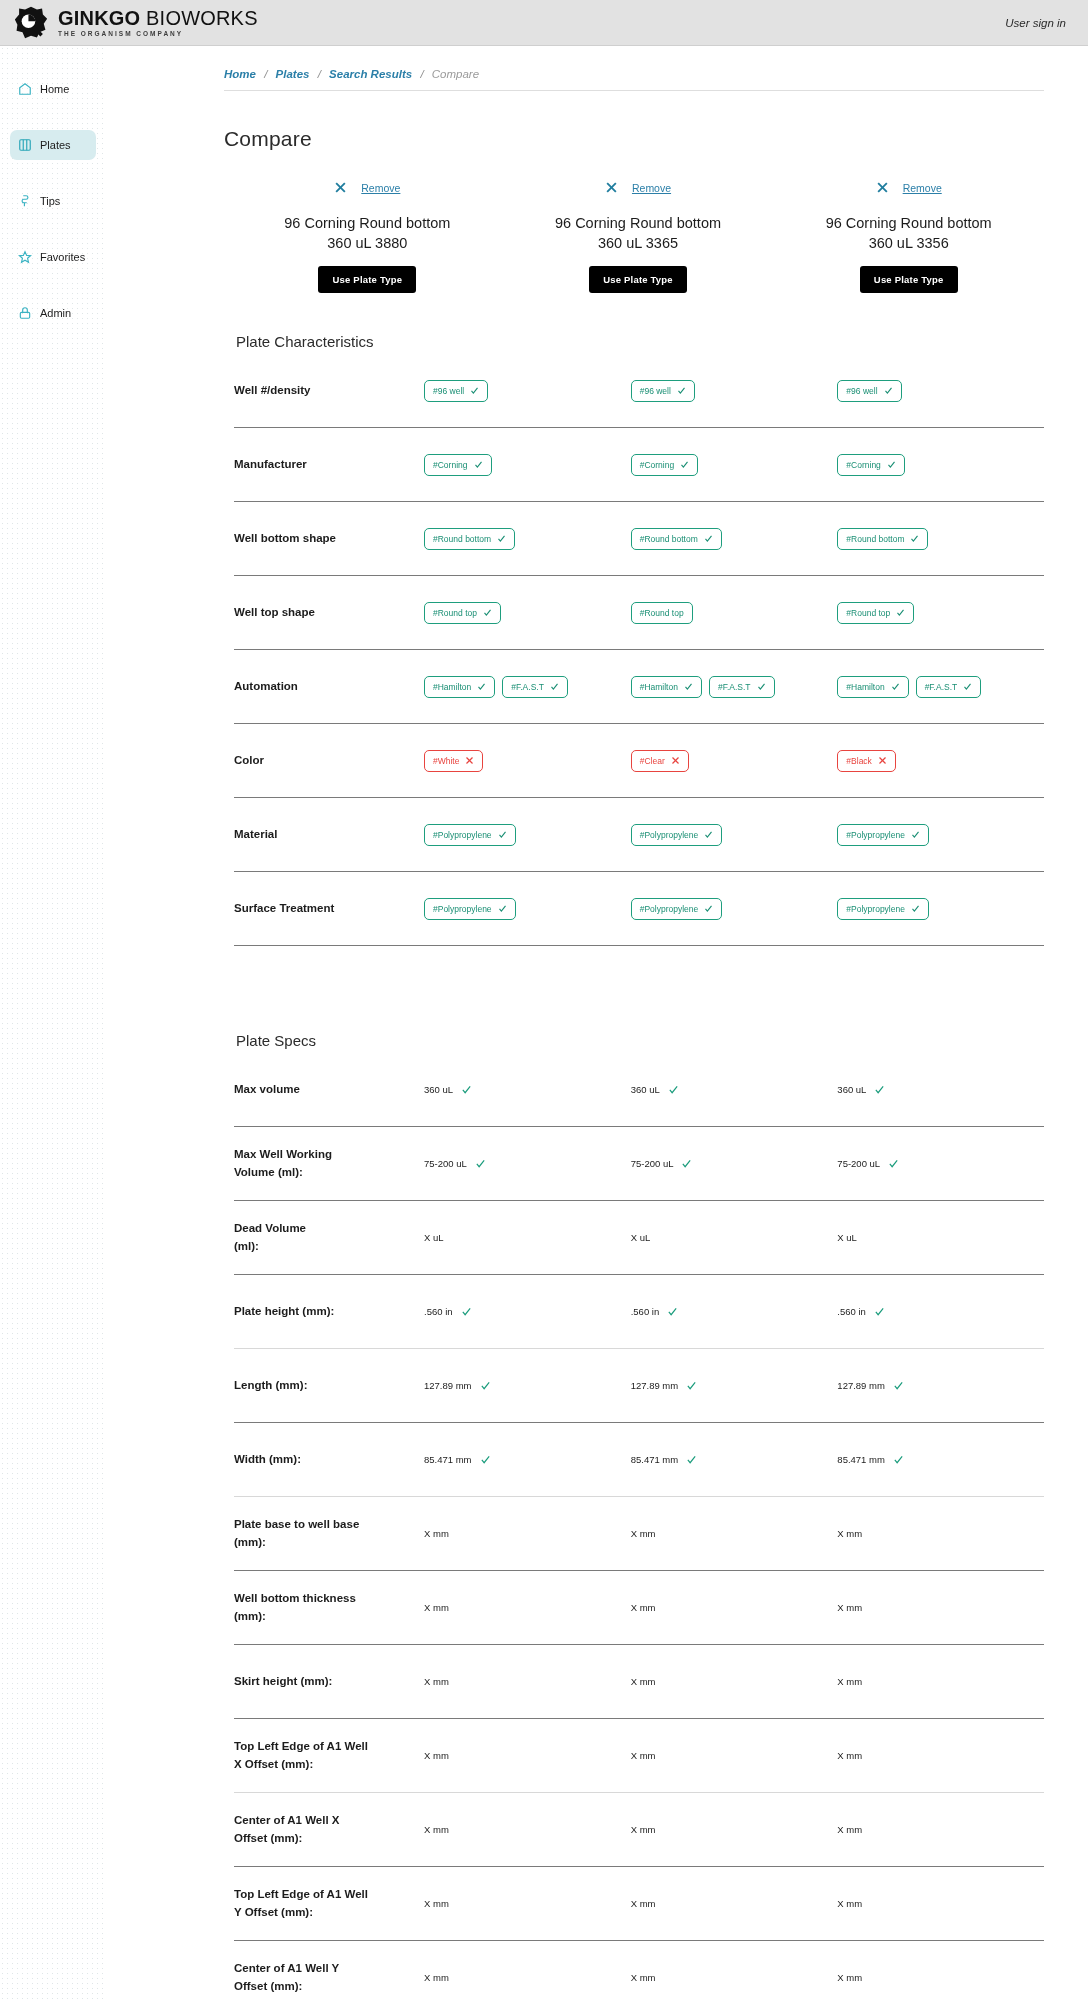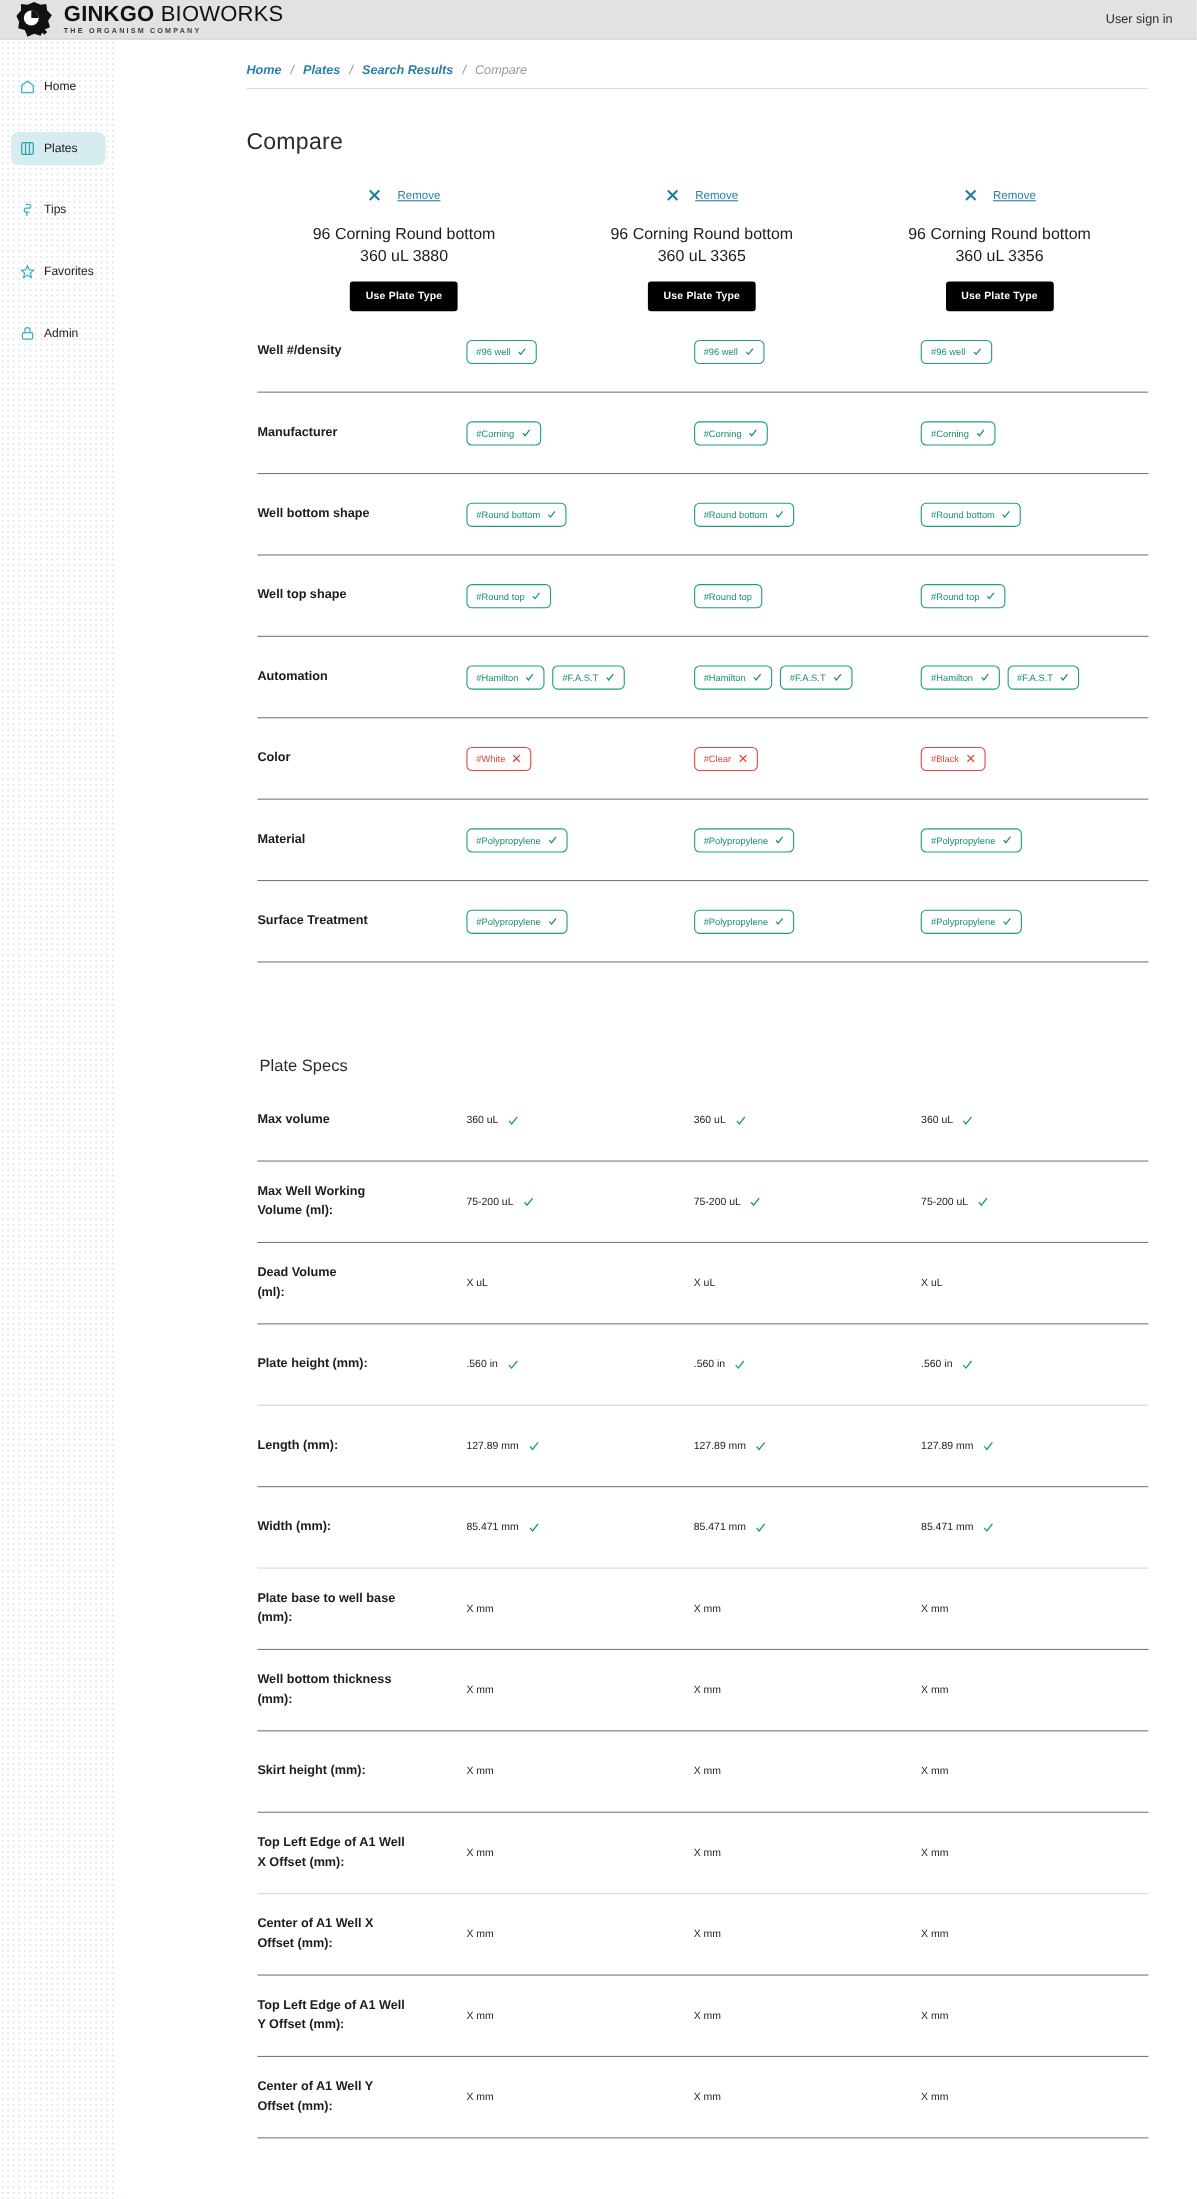--- a/index.html
+++ b/index.html
@@ -8,39 +8,39 @@
     margin: 0; padding: 0;
     width: 1088px;
     background: #ffffff;
     font-family: "Liberation Sans", sans-serif;
     color: #1c1c1c;
   }
   body { width: 1088px; min-height: 1999px; position: relative; }
 
   
   .topbar {
-    height: 36px;
+    height: 46px;
     background: #e2e2e2;
     border-bottom: 1px solid #cfcfcf;
     display: flex; align-items: center;
     padding: 0 22px 0 14px;
     position: relative;
   }
   .logo-wrap { display: flex; align-items: center; gap: 10px; }
   .logo-mark { width: 34px; height: 34px; flex: 0 0 34px; }
   .logo-text { display: flex; flex-direction: column; line-height: 1; }
   .logo-name { font-size: 20px; letter-spacing: .2px; color: #111; }
   .logo-name b { font-weight: 700; }
   .logo-name span.light { font-weight: 400; }
   .logo-tag {
     font-size: 6.5px; letter-spacing: 2.0px; color: #3d3d3d;
     margin-top: 3px; font-weight: 600;
   }
   .signin {
-    margin-left: auto; font-size: 11.5px; color: #2a2a2a;
+    margin-left: auto; font-size: 11.5px; font-style: italic; color: #2a2a2a;
   }
 
   
   .shell { display: flex; align-items: stretch; }
   .sidebar {
     width: 104px; flex: 0 0 104px;
     padding-top: 28px;
     background:
       radial-gradient(circle, #dfe6e7 0.6px, transparent 0.7px) 0 0 / 5px 5px,
       #ffffff;
@@ -246,20 +246,21 @@
               <line x1="20" y1="4" x2="4" y2="20"></line>
           </svg>
           <span class="remove-link">Remove</span>
         </div>
         <div class="plate-name">96 Corning Round bottom</div>
         <div class="plate-name" style="margin-top:0">360 uL 3356</div>
         <button class="use-btn">Use Plate Type</button>
       </div>
     </div>
 
+    <h2 class="section-title">Plate Characteristics</h2>
     <div id="char-rows">
         <div class="row">
           <div class="row-label">Well #/density</div>
           <div class="row-cells">
             <div class="cell tags">
               <span class="tag">
                 <span>#96 well</span>
                 <svg class="chk" viewBox="0 0 24 24" fill="none" stroke="currentColor" stroke-width="3">
                   <path d="M4 13 L9 19 L20 5"></path>
                 </svg>

